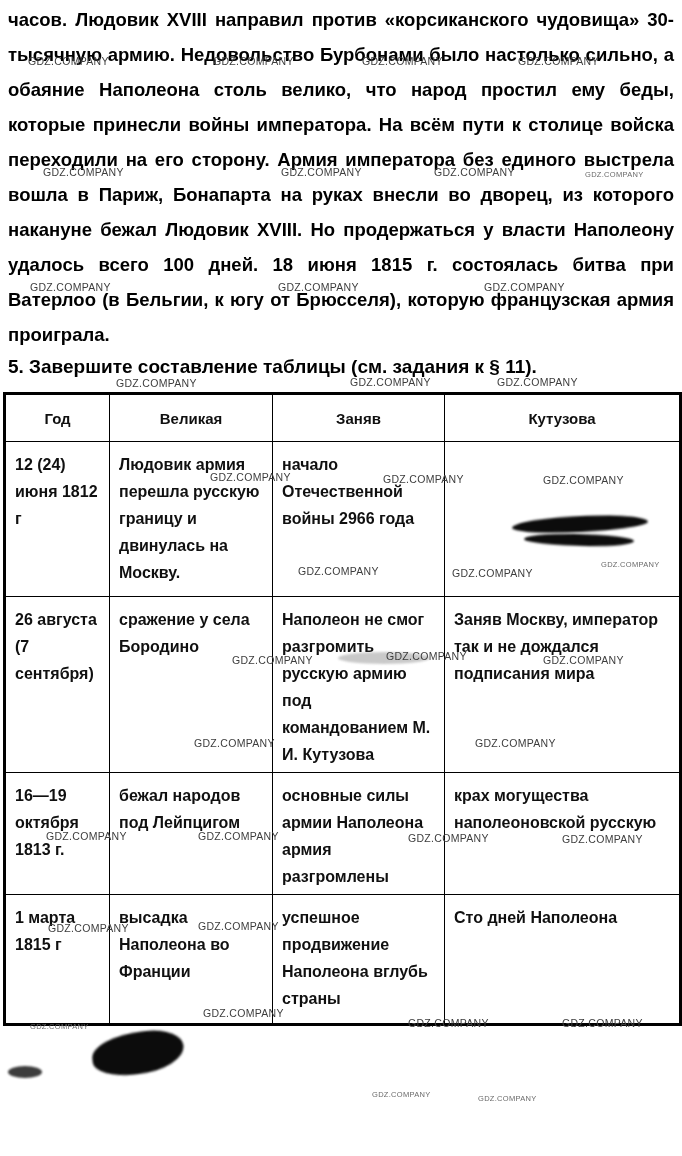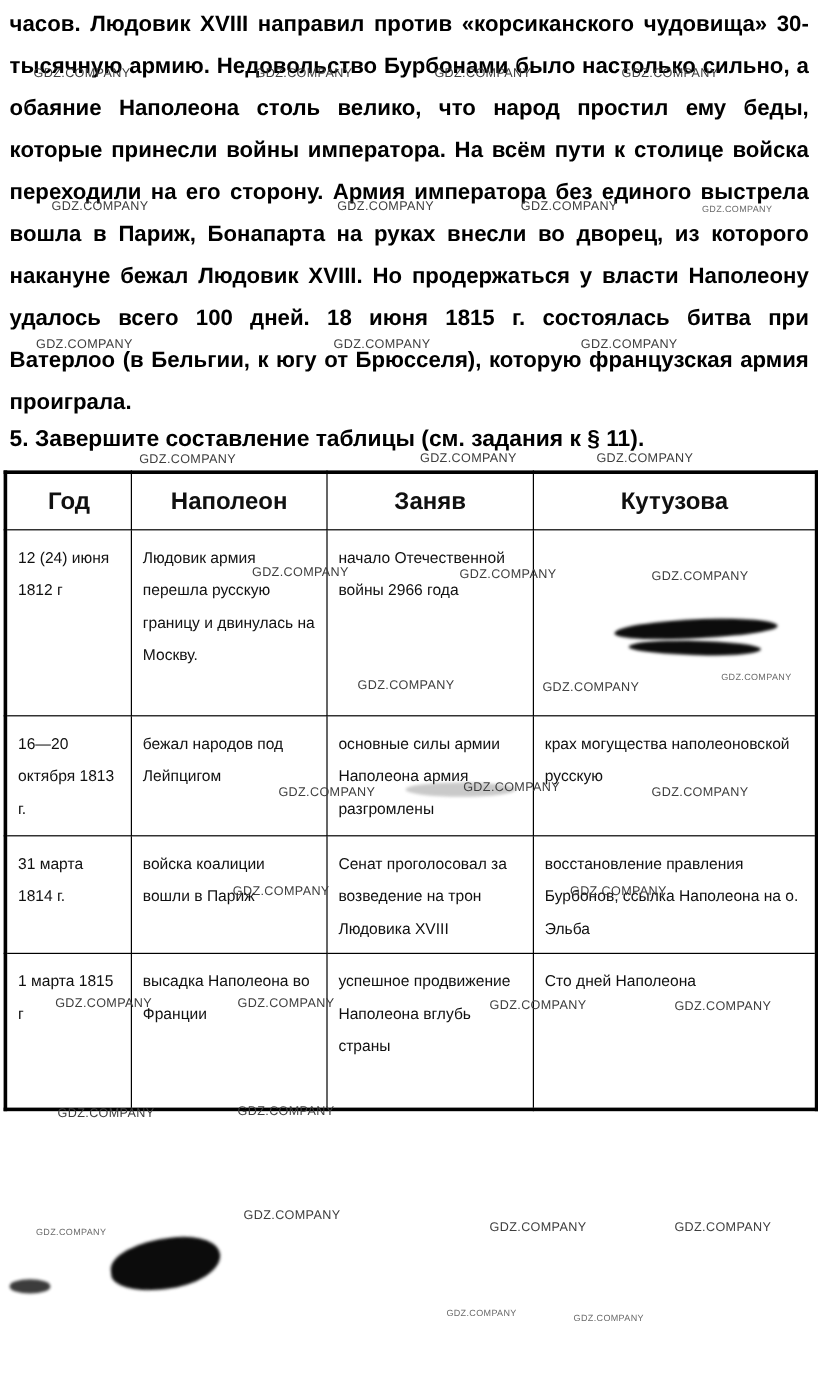--- a/index.html
+++ b/index.html
@@ -32,31 +32,31 @@
     top:392px;left:3px;
     width:676px;
     border-collapse:collapse;
     table-layout:fixed;
     background:#fff;
   }
   table.answers th, table.answers td{
     border:1.5px solid #000;
     vertical-align:top;
     padding:9px 9px 4px 9px;
-    font-size:13px;
+    font-size:16px;
     line-height:27px;
-    font-weight:400;
+    font-weight:700;
     color:#101010;
     overflow:hidden;
   }
   table.answers{border:3px solid #000;}
   table.answers th{
     vertical-align:middle;
     font-weight:800;
-    font-size:20px;
+    font-size:15px;
     padding:4px;
   }
   tr.hdr{height:48px;}
   tr.r1{height:155px;}
   tr.r2{height:155px;}
   tr.r3{height:100px;}
   tr.r4{height:98px;}
   tr.r5{height:130px;}
   .wm{
     position:absolute;
@@ -88,41 +88,41 @@
   <table class="answers">
     <colgroup>
       <col style="width:105px">
         <col style="width:163px">
         <col style="width:172px">
         <col style="width:236px">
     </colgroup>
     <tbody>
         <tr class="hdr">
       <th>Год</th>
-      <th>Наполеон</th>
+      <th>Великая</th>
       <th>Заняв</th>
       <th>Кутузова</th>
     </tr>
     <tr class="r1">
       <td>12 (24) июня 1812 г</td>
       <td>Людовик армия перешла русскую границу и двинулась на Москву.</td>
       <td>начало Отечественной войны 2966 года</td>
       <td></td>
     </tr>
+    <tr class="r2">
+      <td>26 августа (7 сентября)</td>
+      <td>сражение у села Бородино</td>
+      <td>Наполеон не смог разгромить русскую армию под командованием М. И. Кутузова</td>
+      <td>Заняв Москву, император так и не дождался подписания мира</td>
+    </tr>
     <tr class="r3">
-      <td>16—20 октября 1813 г.</td>
+      <td>16—19 октября 1813 г.</td>
       <td>бежал народов под Лейпцигом</td>
       <td>основные силы армии Наполеона армия разгромлены</td>
       <td>крах могущества наполеоновской русскую</td>
-    </tr>
-    <tr class="r4">
-      <td>31 марта 1814 г.</td>
-      <td>войска коалиции вошли в Париж</td>
-      <td>Сенат проголосовал за возведение на трон Людовика XVIII</td>
-      <td>восстановление правления Бурбонов, ссылка Наполеона на о. Эльба</td>
     </tr>
     <tr class="r5">
       <td>1 марта 1815 г</td>
       <td>высадка Наполеона во Франции</td>
       <td>успешное продвижение Наполеона вглубь страны</td>
       <td>Сто дней Наполеона</td>
     </tr>
 
   </tbody>
     </table>

